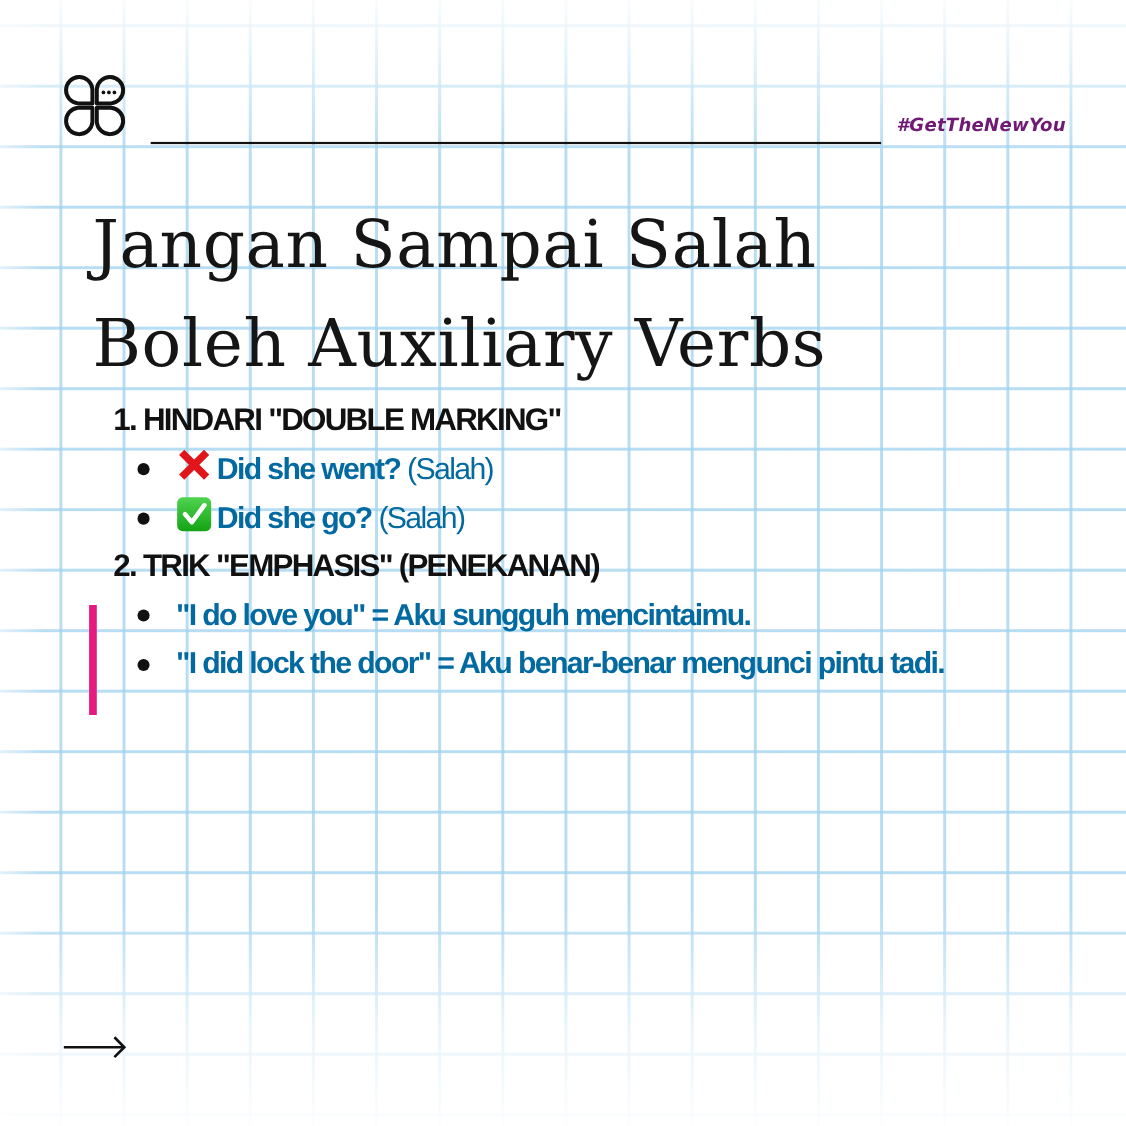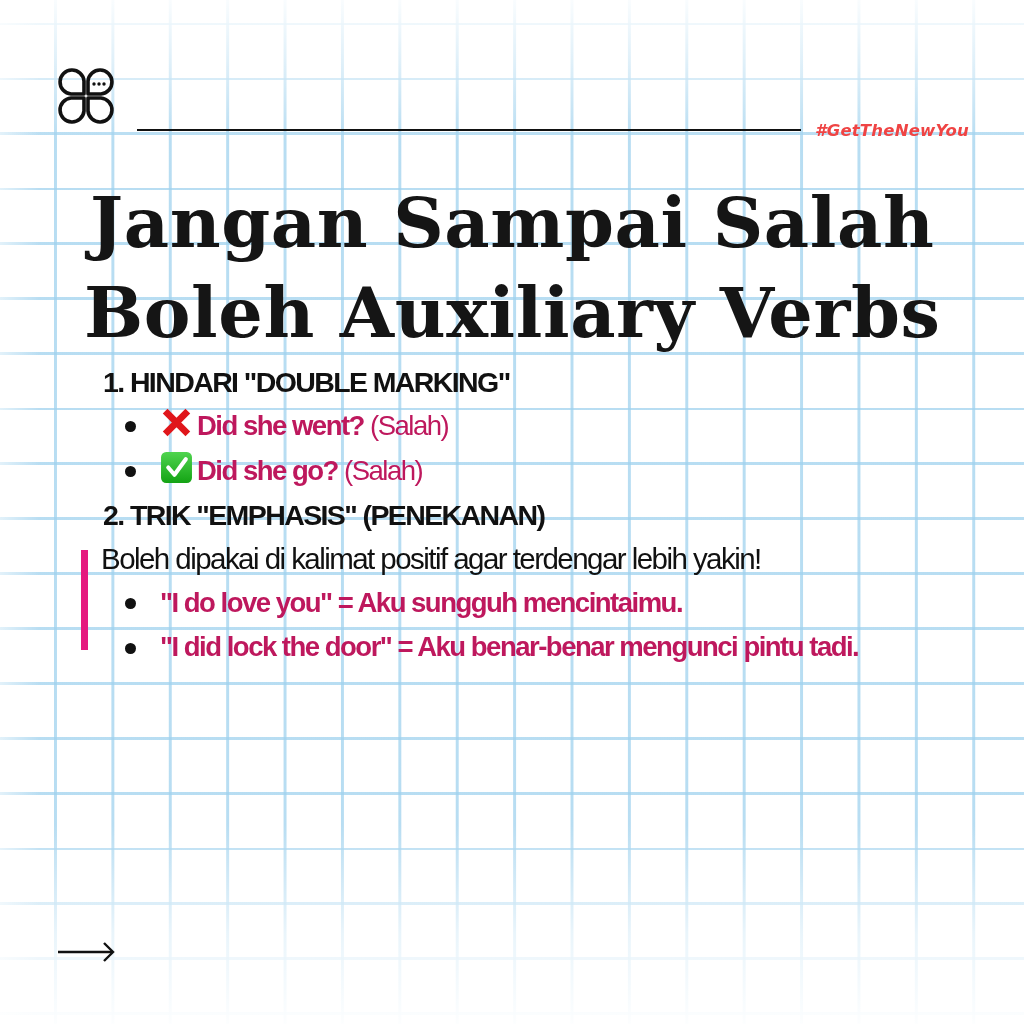--- a/index.html
+++ b/index.html
@@ -35,37 +35,36 @@
   }
 
   .logo {
     position: absolute; left: 57px; top: 67px; width: 58px; height: 58px;
   }
   .top-rule {
     position: absolute; left: 137px; top: 129px; width: 664px; height: 2px;
     background: #111;
   }
   .hashtag {
-    position: absolute; right: 55px; top: 121px;
+    position: absolute; right: 55px; top: 104px;
     font-family: "DejaVu Sans", sans-serif;
     font-weight: bold; font-style: italic;
     font-size: 16.5px; letter-spacing: 0.2px;
-    color: #ef4444;
+    color: #701a75;
   }
 
   .title {
     position: absolute; left: 84px; top: 178px;
     font-family: "DejaVu Serif", serif;
-    font-weight: bold;
-    font-size: 70px;
+    font-weight: normal;
+    font-size: 60px;
     line-height: 90px;
     letter-spacing: 0.6px;
     color: #151515;
     margin: 0;
-    text-align: center;
   }
   .title div { white-space: nowrap; }
 
   .accent-bar {
     position: absolute; left: 81px; top: 550px; width: 7px; height: 100px;
     background: #e5197f;
   }
 
   .content {
     position: absolute; left: 101px; top: 360px; width: 860px;
@@ -90,21 +89,21 @@
   }
   ul.bullets {
     list-style: none; margin: 0; padding: 0 0 0 20px;
   }
   ul.bullets li {
     position: relative;
     padding-left: 39px;
     font-size: 27.5px;
     letter-spacing: -1.5px;
     line-height: 44.5px;
-    color: #be185d;
+    color: #0369a1;
   }
   ul.bullets li .dot {
     position: absolute; left: 4px; top: 17px;
     width: 11px; height: 11px; border-radius: 50%;
     background: #111;
   }
   .b { font-weight: bold; }
   .emoji {
     display: inline-block; vertical-align: -4px;
     width: 33px; height: 33px; margin-right: 4px;
@@ -174,23 +173,20 @@
           </defs>
           <rect x="1" y="1" width="30" height="30" rx="5" fill="url(#gg)"></rect>
           <path d="M8 16 L14 23 L25 8" stroke="#ffffff" stroke-width="4" fill="none" stroke-linecap="round" stroke-linejoin="round"></path>
         </svg><span class="b">Did she go?</span><span> (Salah)</span>
       </li>
     </ul>
   </section>
 
   <section>
     <h2 class="heading">2. TRIK "EMPHASIS" (PENEKANAN)</h2>
-    <p class="para">
-      <span>Boleh dipakai di kalimat positif agar terdengar lebih yakin!</span>
-    </p>
     <ul class="bullets">
       <li class="nowrap">
         <span class="dot"></span>
         <span class="b">"I do love you" = Aku sungguh mencintaimu.</span>
       </li>
       <li class="wrap-li" style="line-height:42px;">
         <span class="dot"></span>
         <span class="b">"I did lock the door" = Aku benar-benar mengunci pintu tadi.</span>
       </li>
     </ul>

